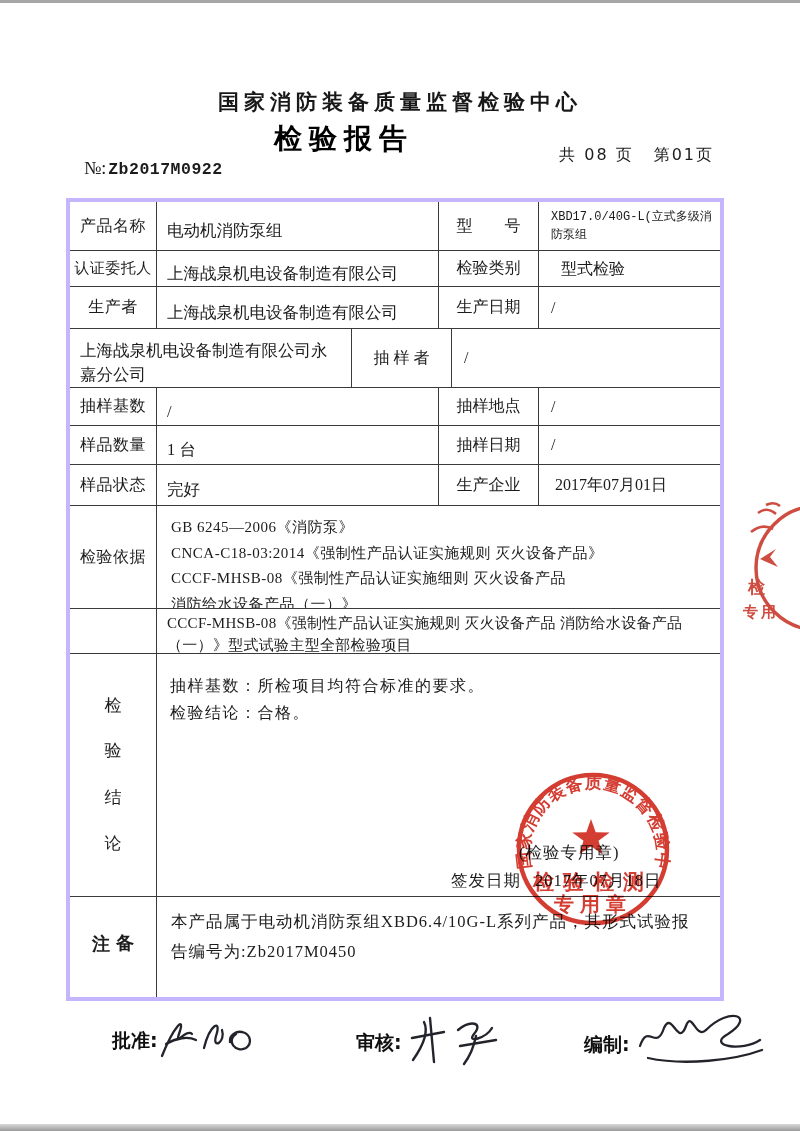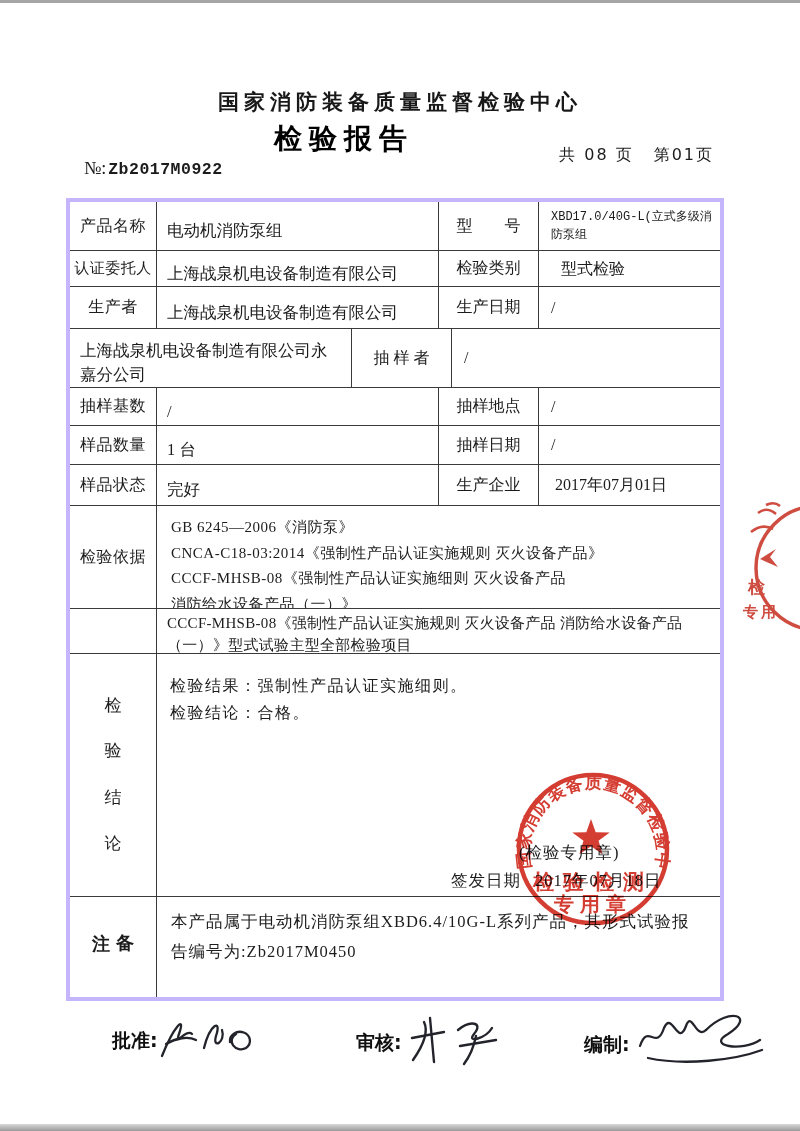--- a/index.html
+++ b/index.html
@@ -130,21 +130,21 @@
       <div class="tc c1"></div>
       <div class="tc wide endc blk items-cell">CCCF-MHSB-08《强制性产品认证实施规则 灭火设备产品 消防给水设备产品（一）》型式试验主型全部检验项目</div>
     </div>
 
     <div class="trow" style="height:243px">
       <div class="tc c1">
         <span class="vlabel vs4">检验结论</span>
       </div>
       <div class="tc wide endc blk concl-cell">
         <div class="concl-text">
-          <div>检验结果：强制性产品认证实施细则。</div>
+          <div>抽样基数：所检项目均符合标准的要求。</div>
           <div>检验结论：合格。</div>
         </div>
         <div class="seal-note">(检验专用章)</div>
         <div class="issue-line">
           <span>签发日期</span>
           <span>2017年07月18日</span>
         </div>
       </div>
     </div>
 

